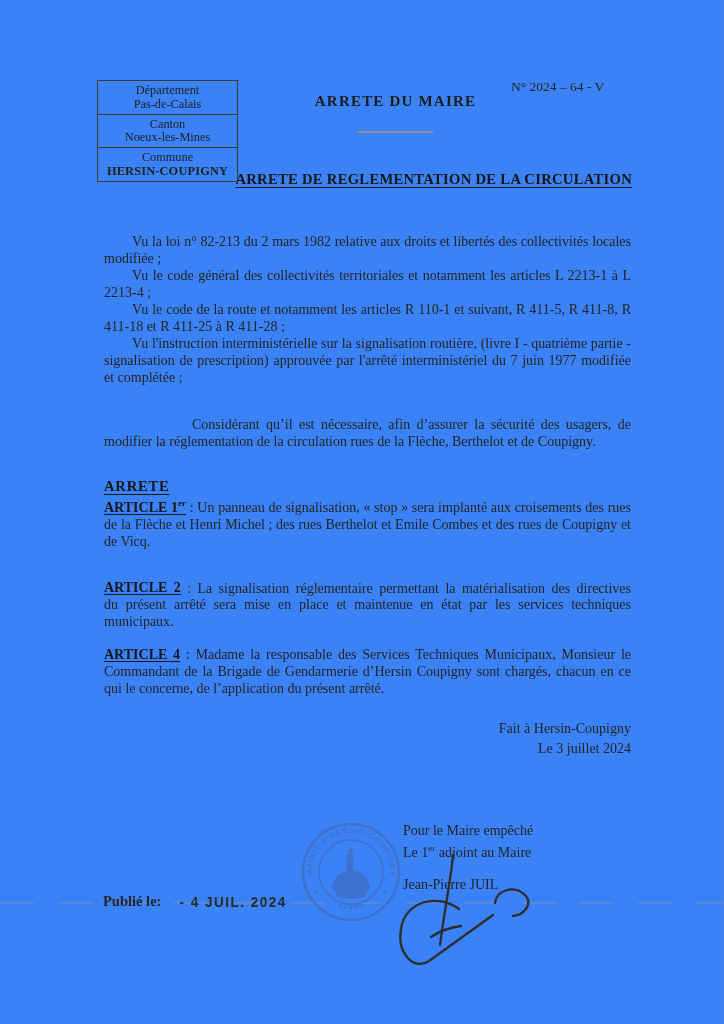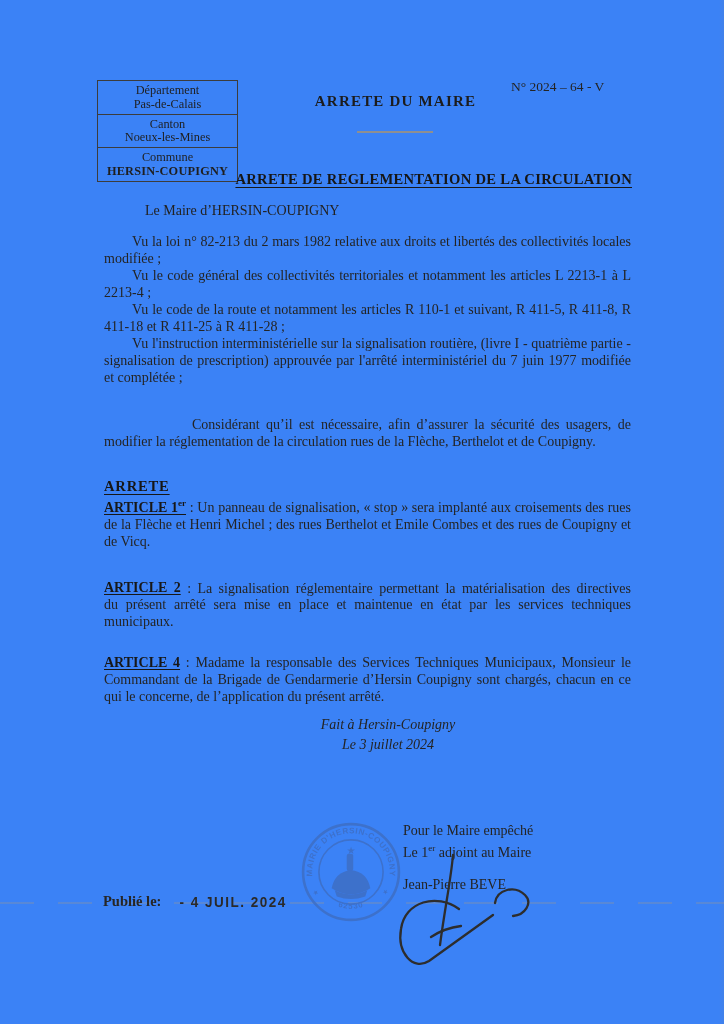--- a/index.html
+++ b/index.html
@@ -47,24 +47,24 @@
   }
   .body-flow p{margin:0;}
   p.recital{text-indent:28px;}
   p.considerant{margin-top:30px;text-indent:88px;}
   .decision-heading{
     margin-top:28px;text-align:left;font-weight:bold;font-size:14.6px;
     letter-spacing:0.8px;text-decoration:underline;text-underline-offset:3px;color:#161616;
   }
   p.article{}
   p.article-2{margin-top:26px;word-spacing:2.5px;}
-  p.article-4{margin-top:20px;}
+  p.article-4{margin-top:12px;}
   .article-label{font-weight:bold;text-decoration:underline;text-underline-offset:2px;color:#171717;}
   .article-label sup{font-size:9px;}
-  .closing{margin-top:10px;padding-left:41px;line-height:20px;text-align:center;font-style:italic;}
+  .closing{margin-top:22px;padding-left:41px;line-height:20px;text-align:right;}
 
   
   .publication{position:absolute;left:103px;top:892px;white-space:nowrap;}
   .publication-label{font-size:14.5px;font-weight:600;color:#262626;}
   .publication-stamp-date{
     font-family:"Liberation Sans", sans-serif;font-weight:bold;font-size:13.5px;
     letter-spacing:1.5px;color:#2a2a2a;margin-left:14px;
     display:inline-block;transform:scaleY(1.12);
   }
 
@@ -99,21 +99,20 @@
     <div class="admin-cell">
       <div>Commune</div>
       <div class="bold">HERSIN-COUPIGNY</div>
     </div>
   </div>
 
   <div class="doc-number">N° 2024 – 64 - V</div>
   <div class="header-title">ARRETE DU MAIRE</div>
   <div class="header-rule"></div>
   <div class="main-title">ARRETE DE REGLEMENTATION DE LA CIRCULATION</div>
-  <div class="intro-line">Le Maire d’HERSIN-COUPIGNY</div>
 
   <div class="body-flow">
     <p class="recital">Vu la loi n° 82-213 du 2 mars 1982 relative aux droits et libertés des collectivités locales modifiée ;</p>
     <p class="recital">Vu le code général des collectivités territoriales et notamment les articles L 2213-1 à L 2213-4 ;</p>
     <p class="recital">Vu le code de la route et notamment les articles R 110-1 et suivant, R 411-5, R 411-8, R 411-18 et R 411-25 à R 411-28 ;</p>
     <p class="recital">Vu l'instruction interministérielle sur la signalisation routière, (livre I - quatrième partie - signalisation de prescription) approuvée par l'arrêté interministériel du 7 juin 1977 modifiée et complétée ;</p>
     <p class="considerant">Considérant qu’il est nécessaire, afin d’assurer la sécurité des usagers, de modifier la réglementation de la circulation rues de la Flèche, Berthelot et de Coupigny.</p>
 
     <div class="decision-heading">ARRETE</div>
 
@@ -158,21 +157,21 @@
         <rect x="47.8" y="34" width="6.4" height="17" rx="2"></rect>
         <path d="M33 68 Q36 52 52 50 Q68 52 71 68 Q62 74 52 74 Q42 74 33 68 Z"></path>
         <path d="M36 70 Q52 78 68 70 L66 76 Q52 81 38 76 Z"></path>
       </g>
     </g>
   </svg>
 
   <div class="signature-text">
     <div>Pour le Maire empêché</div>
     <div><span>Le 1</span><sup>er</sup><span> adjoint au Maire</span></div>
-    <div class="name">Jean-Pierre BEVE</div>
+    <div class="name">Jean-Pierre JUIL</div>
   </div>
 
   <svg class="handwritten-signature" viewBox="0 0 170 135" aria-hidden="true">
     <g fill="none" stroke="#2d2d2d" stroke-width="2.3" stroke-linecap="round">
       <path d="M60 2 C58 26 52 54 47 92"></path>
       <path d="M66 56 C44 40 12 48 8 76 C4 100 20 118 36 108 L100 62"></path>
       <path d="M38 84 C50 76 60 74 68 73"></path>
       <path d="M102 50 C104 36 122 32 132 42 C140 50 132 62 120 63"></path>
     </g>
   </svg>

